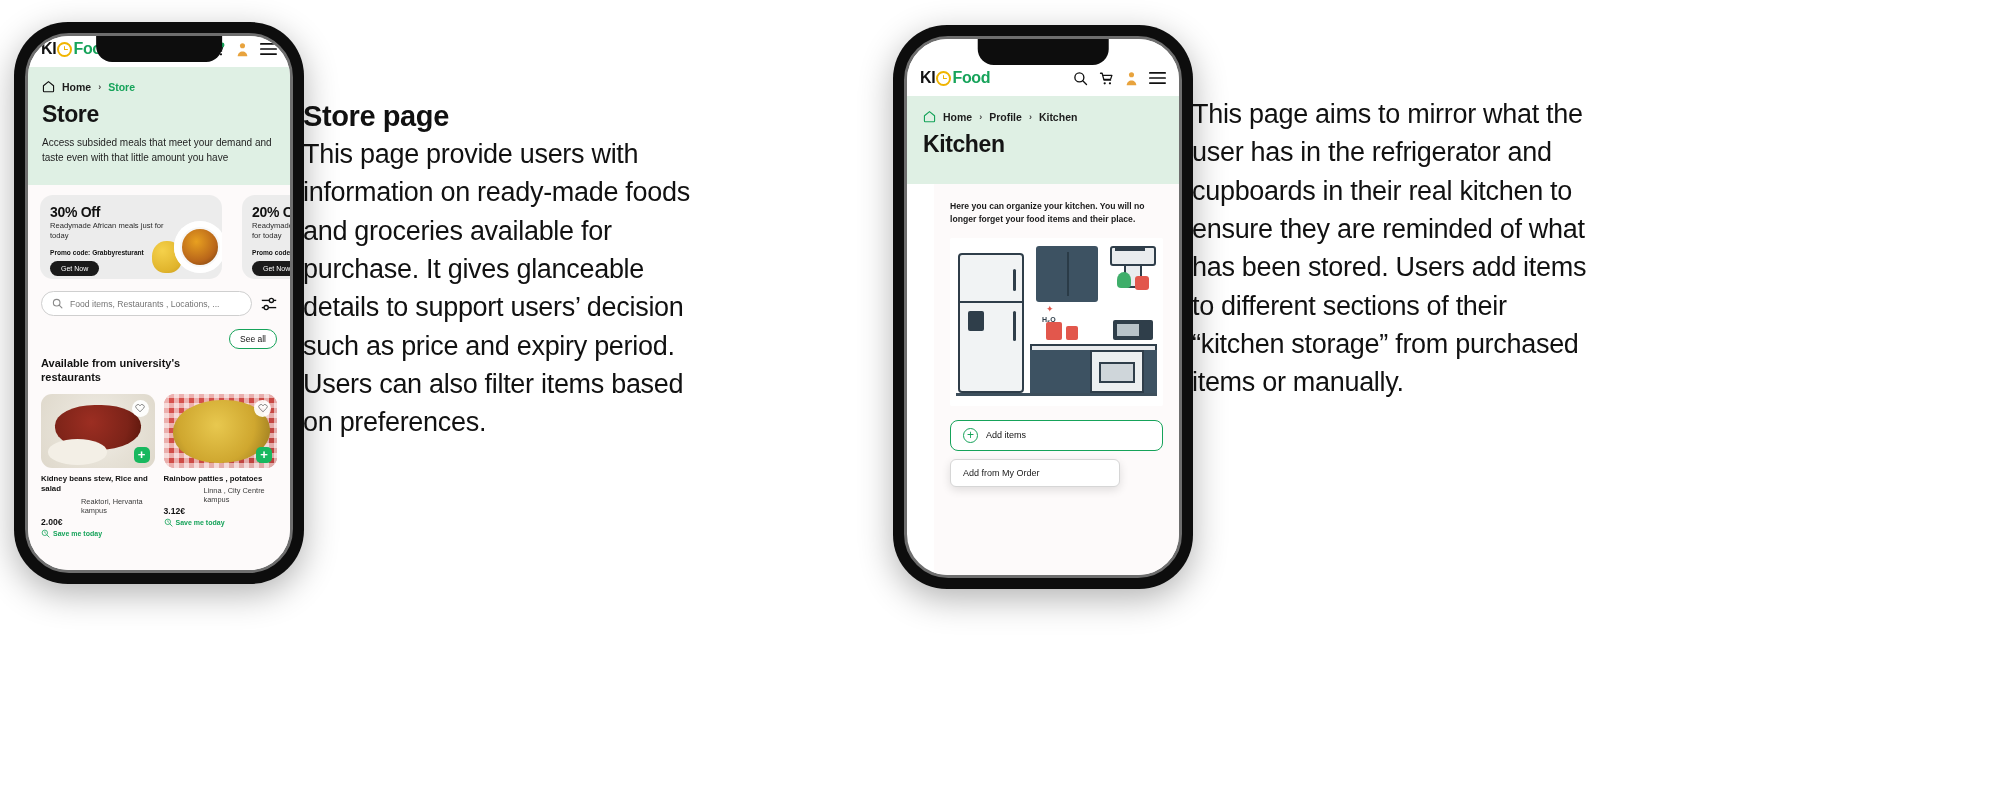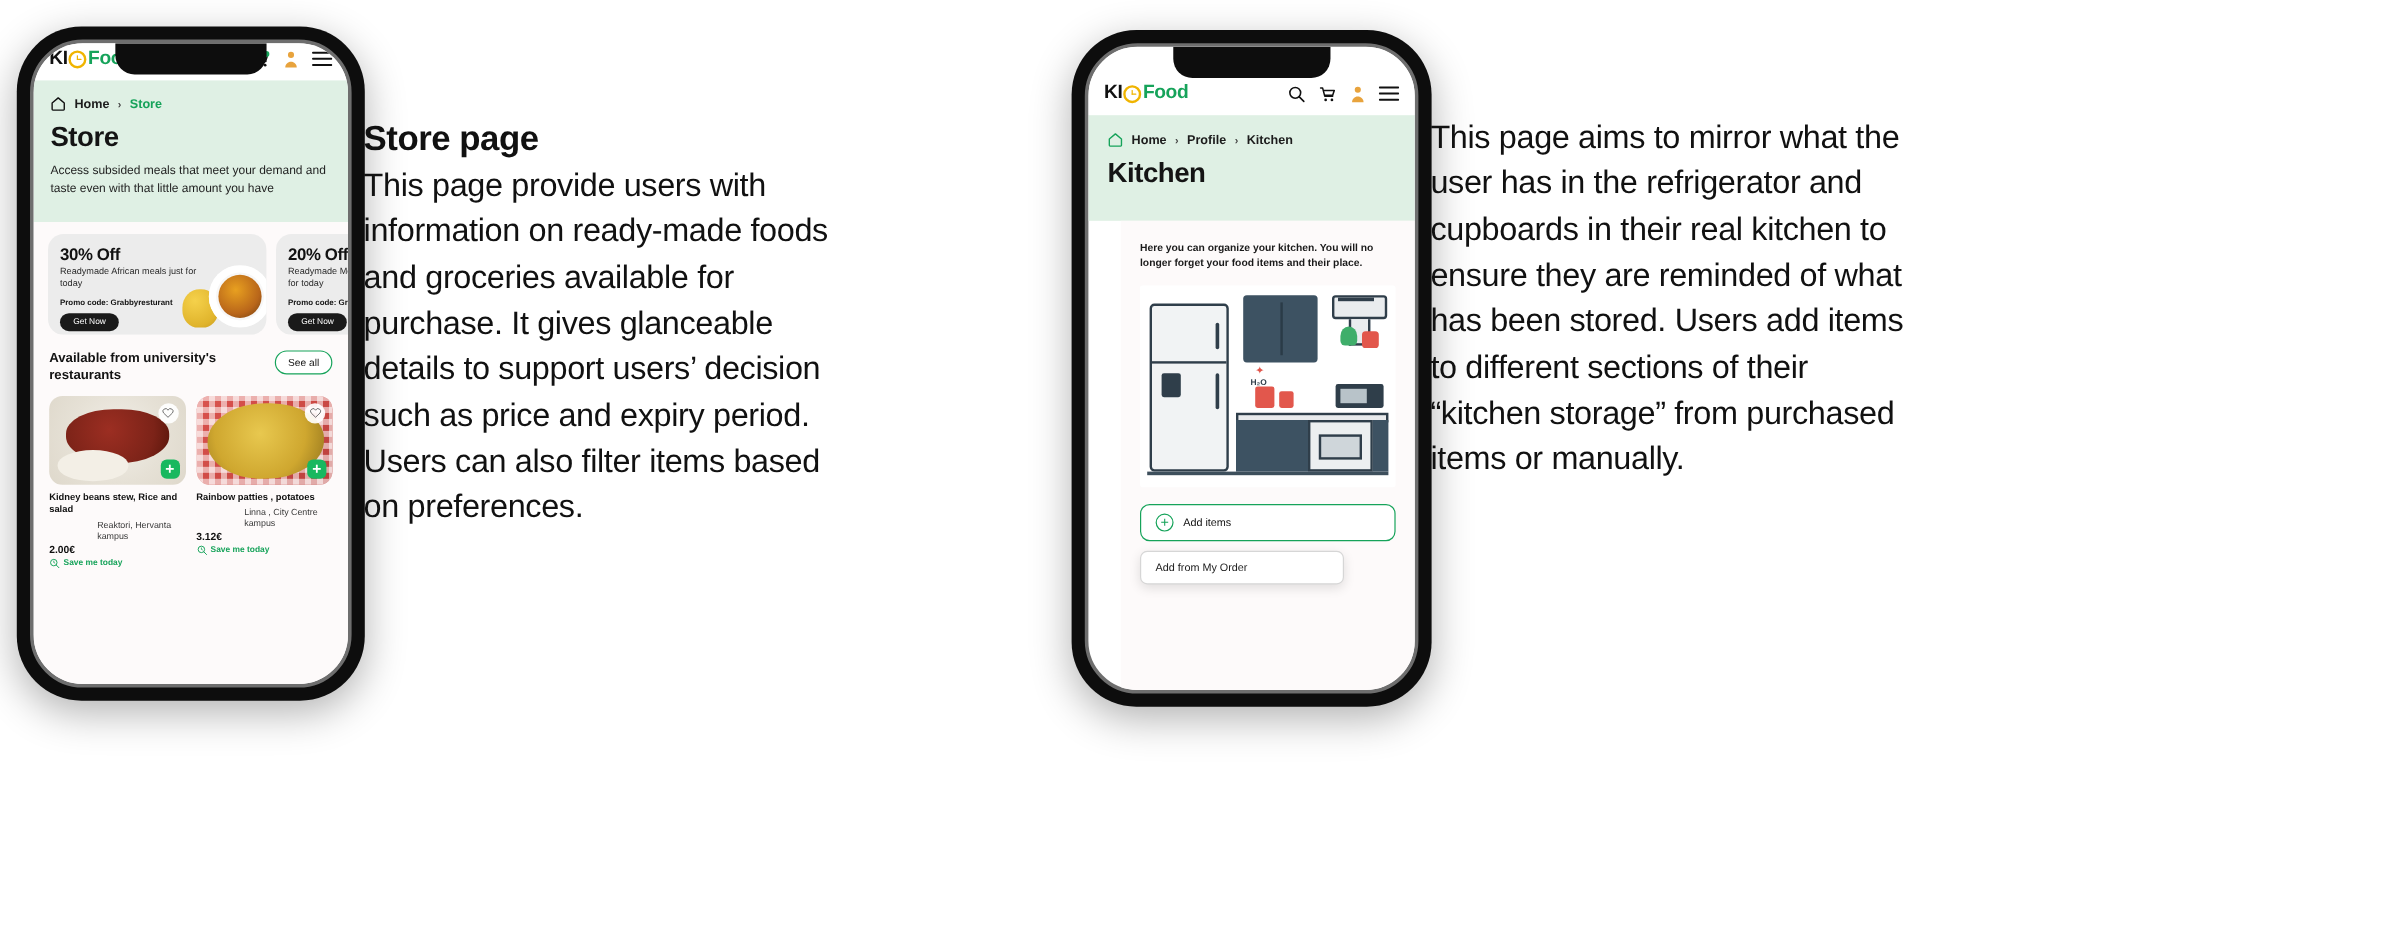--- a/index.html
+++ b/index.html
@@ -74,21 +74,21 @@
   .crumbs { display: flex; align-items: center; gap: 7px; font-size: 10.5px; font-weight: 600; color: #1c1c1c; }
   .crumbs .sep { color: #444; font-size: 9px; }
   .crumbs .cur { color: #16a35a; }
   .page-title { font-size: 23px; font-weight: 800; color: #141414; margin-top: 8px; letter-spacing: -.4px; }
   .hero-sub { font-size: 10px; line-height: 1.45; color: #1e1e1e; margin-top: 8px; font-weight: 500; }
 
   
   .appbody { background: #fdfafa; padding: 10px 0 0 0; height: 100%; }
 
   
-  .promos { display: flex; gap: 8px; padding: 0 12px; overflow: hidden; }
+  .promos { display: flex; gap: 20px; padding: 0 12px; overflow: hidden; }
   .promo {
     position: relative; flex: 0 0 auto; border-radius: 13px;
     background: #ececec; padding: 9px 10px 9px 10px; overflow: hidden;
   }
   .promo.p1 { width: 182px; height: 84px; }
   .promo.p2 { width: 96px; height: 84px; }
   .promo .off { font-size: 14px; font-weight: 800; color: #111; letter-spacing: -.3px; }
   .promo .desc { font-size: 7.6px; color: #2b2b2b; line-height: 1.35; margin-top: 1px; max-width: 116px; font-weight: 500; }
   .promo .code { font-size: 6.6px; font-weight: 800; color: #111; margin-top: 7px; }
   .promo .getnow {
@@ -118,21 +118,21 @@
     border: 1px solid #cfcfcf; border-radius: 16px; padding: 6px 10px;
     background: #fff;
   }
   .searchbox input {
     border: none; outline: none; font-size: 8.6px; color: #8a8a8a;
     font-family: inherit; width: 100%; background: transparent;
   }
 
   
   .sec-head { display: flex; align-items: flex-start; justify-content: space-between; padding: 13px 13px 0 13px; gap: 8px; }
-  .sec-title { font-size: 11px; font-weight: 800; color: #121212; line-height: 1.3; max-width: 150px; }
+  .sec-title { font-size: 11px; font-weight: 800; color: #121212; line-height: 1.3; max-width: 150px; margin-top: 27px; }
   .see-all {
     border: 1px solid #16a35a; color: #111; background: #fff;
     border-radius: 14px; font-size: 8.5px; padding: 4px 10px;
     font-family: inherit; cursor: pointer; white-space: nowrap;
   }
 
   
   .foods { display: flex; gap: 9px; padding: 9px 13px 0 13px; }
   .fcard { flex: 1 1 0; min-width: 0; }
   .fthumb {
@@ -344,20 +344,39 @@
             <div class="bowl"></div>
           </div>
           <div class="promo p2">
             <div class="off">20% Off</div>
             <div class="desc">Readymade Me just for today</div>
             <div class="code">Promo code: Grabby</div>
             <button class="getnow">Get Now</button>
           </div>
         </div>
 
+        <div class="searchrow">
+          <div class="searchbox">
+            <span class="icon">
+              <svg width="11" height="11" viewBox="0 0 20 20">
+                  <circle cx="8.5" cy="8.5" r="6" fill="none" stroke="#8a8a8a" stroke-width="2"></circle>
+                  <line x1="13" y1="13" x2="18" y2="18" stroke="#8a8a8a" stroke-width="2" stroke-linecap="round"></line>
+                </svg>
+            </span>
+            <input placeholder="Food items, Restaurants , Locations, ..." style="">
+          </div>
+          <span class="icon">
+            <svg width="16" height="16" viewBox="0 0 20 20">
+                <line x1="1" y1="5.5" x2="19" y2="5.5" stroke="#111" stroke-width="1.7"></line>
+                <line x1="1" y1="14.5" x2="19" y2="14.5" stroke="#111" stroke-width="1.7"></line>
+                <circle cx="13" cy="5.5" r="2.6" fill="#fff" stroke="#111" stroke-width="1.7"></circle>
+                <circle cx="6.5" cy="14.5" r="2.6" fill="#fff" stroke="#111" stroke-width="1.7"></circle>
+              </svg>
+          </span>
+        </div>
 
         <div class="sec-head">
           <div class="sec-title">Available from university's restaurants</div>
           <button class="see-all">See all</button>
         </div>
 
         <div class="foods">
           <div class="fcard">
             <div class="fthumb k1">
               <div class="beans"></div>

